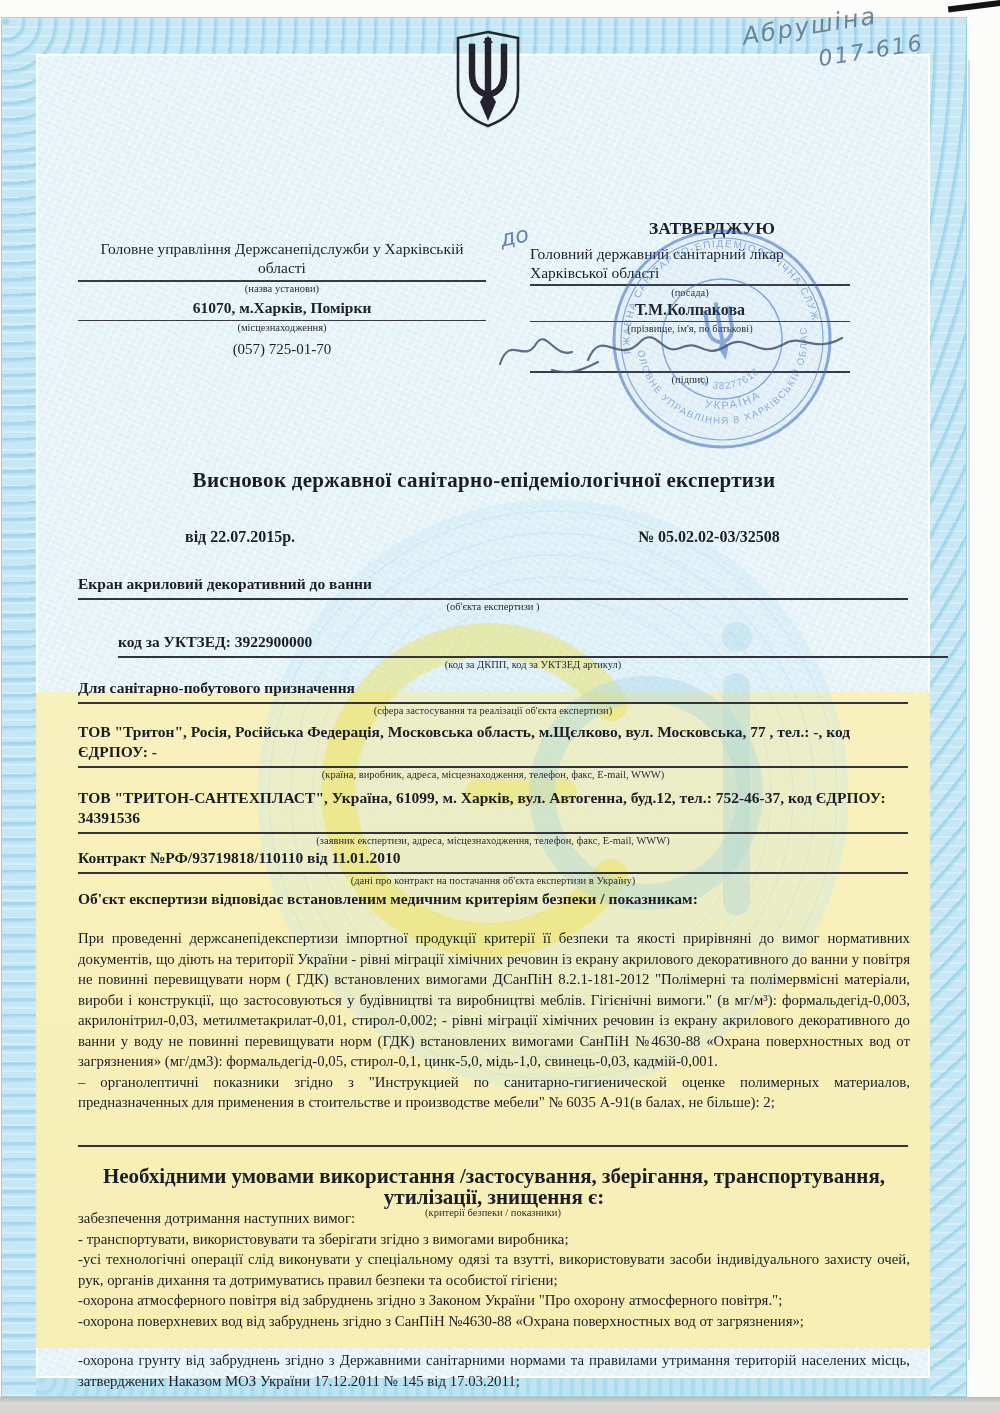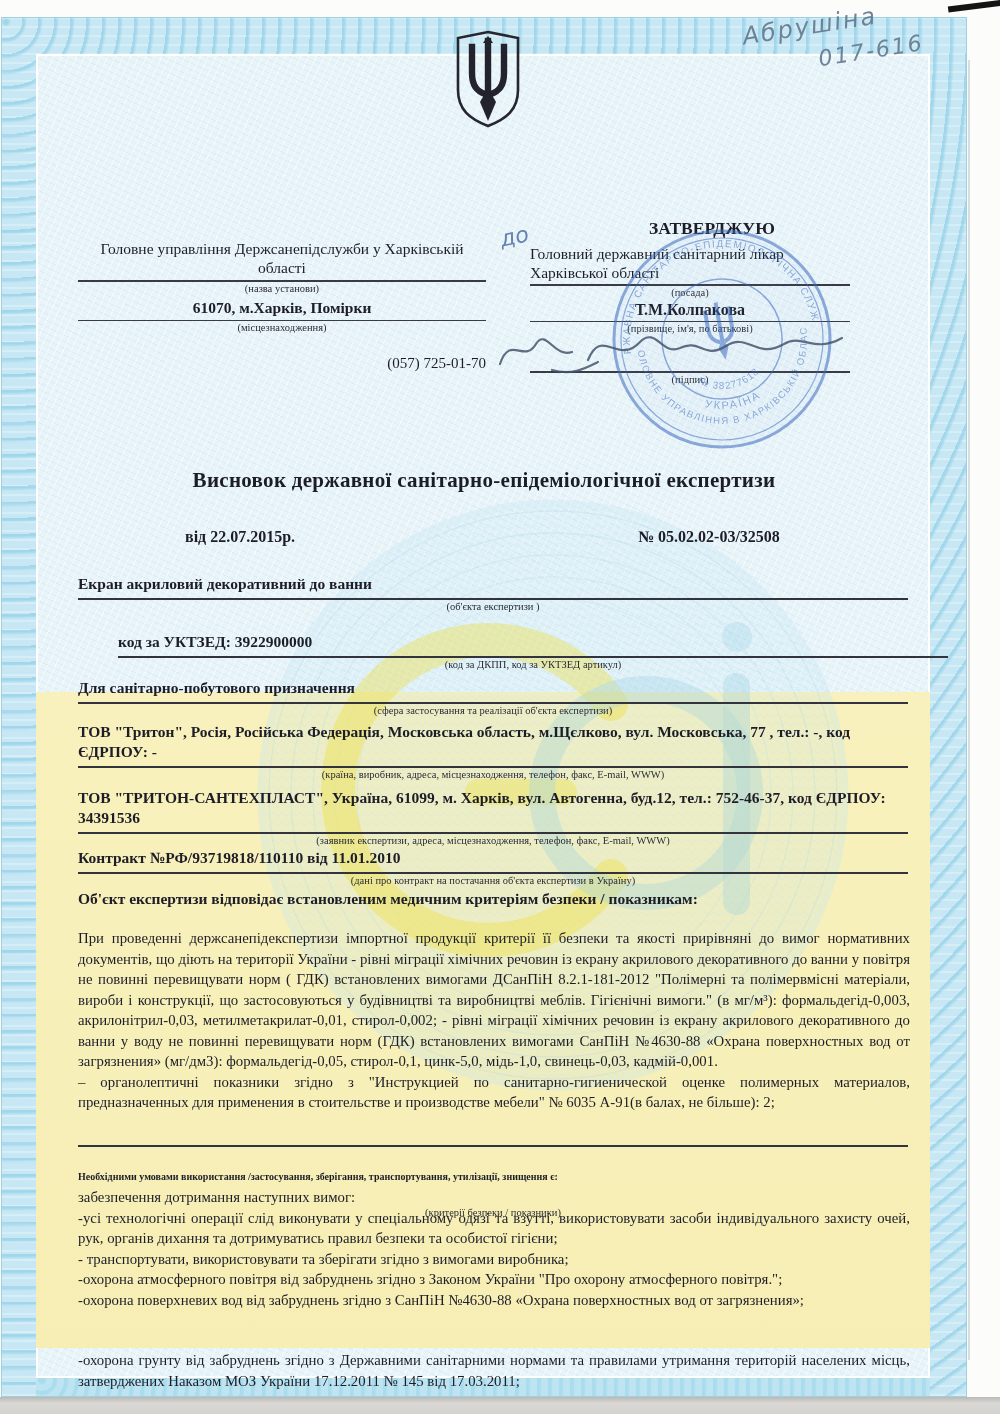--- a/index.html
+++ b/index.html
@@ -81,21 +81,21 @@
     </svg>
 
 
     <div class="abs z5" style="left:76px;top:221px;width:408px;">
       <div class="center" style="font-size:15.5px;line-height:19px;">Головне управління Держсанепідслужби у Харківській області</div>
       <div class="rule-thin" style="margin-top:3px;"></div>
       <div class="caption">(назва установи)</div>
       <div class="center bold" style="font-size:15.5px;margin-top:4px;">61070, м.Харків, Помірки</div>
       <div class="rule-thin" style="margin-top:3px;"></div>
       <div class="caption">(місцезнаходження)</div>
-      <div class="center" style="font-size:15px;margin-top:21px;text-align:right;">(057) 725-01-70</div>
+      <div class="center" style="font-size:15px;margin-top:7px;">(057) 725-01-70</div>
     </div>
 
     <div class="abs center bold z5" style="left:545px;top:200px;width:330px;font-size:17.5px;">ЗАТВЕРДЖУЮ</div>
     <div class="abs z5" style="left:528px;top:226px;width:320px;">
       <div style="font-size:15.5px;line-height:19px;">Головний державний санітарний лікар</div>
       <div style="font-size:15.5px;line-height:19px;">Харківської області</div>
       <div class="rule-thin" style="margin-top:2px;"></div>
       <div class="caption">(посада)</div>
       <div class="center bold" style="font-size:16px;margin-top:2px;">Т.М.Колпакова</div>
       <div class="rule-thin" style="margin-top:2px;"></div>
@@ -188,24 +188,24 @@
 
     <div class="abs bold z5" style="left:76px;top:872px;width:832px;font-size:15.5px;">Об'єкт експертизи  відповідає  встановленим  медичним критеріям безпеки / показникам:</div>
     <div class="abs z5" style="left:76px;top:894px;width:832px;margin-top:16px;">
       <div class="body-text">При проведенні держсанепідекспертизи імпортної продукції критерії її безпеки та якості прирівняні до вимог нормативних документів, що діють на території України - рівні міграції хімічних речовин із  екрану акрилового декоративного до ванни  у повітря не повинні перевищувати норм ( ГДК) встановлених вимогами ДСанПіН 8.2.1-181-2012 "Полімерні та полімервмісні матеріали, вироби і конструкції, що застосовуються у будівництві та виробництві меблів. Гігієнічні вимоги." (в мг/м³): формальдегід-0,003, акрилонітрил-0,03, метилметакрилат-0,01, стирол-0,002;   - рівні міграції хімічних речовин із   екрану акрилового декоративного до ванни у воду не повинні перевищувати норм  (ГДК) встановлених вимогами СанПіН №4630-88 «Охрана поверхностных вод от загрязнения» (мг/дм3): формальдегід-0,05, стирол-0,1, цинк-5,0, мідь-1,0, свинець-0,03, кадмій-0,001.</div>
       <div class="body-text">– органолептичні показники згідно з  "Инструкцией по санитарно-гигиенической оценке полимерных материалов, предназначенных для применения в стоительстве и производстве мебели" № 6035 А-91(в балах, не більше): 2;</div>
     </div>
     <div class="abs rule z5" style="left:76px;top:1127px;width:830px;"></div>
     <div class="abs caption z5" style="left:76px;top:1188px;width:830px;">(критерії безпеки / показники)</div>
 
     <div class="abs z5" style="left:76px;top:1148px;width:832px;">
-      <div class="bold" style="font-size:10px;line-height:21px;">Необхідними умовами  використання /застосування, зберігання, транспортування, утилізації, знищення є:</div>
+      <div class="bold" style="font-size:21px;line-height:21px;text-align:center;">Необхідними умовами  використання /застосування, зберігання, транспортування, утилізації, знищення є:</div>
       <div class="body-text">забезпечення дотримання наступних вимог:</div>
+      <div class="body-text">- транспортувати, використовувати та зберігати згідно з вимогами виробника;</div>
       <div class="body-text">-усі технологічні операції слід виконувати у спеціальному одязі та взутті, використовувати засоби індивідуального захисту очей, рук, органів дихання та дотримуватись правил безпеки та особистої гігієни;</div>
-      <div class="body-text">- транспортувати, використовувати та зберігати згідно з вимогами виробника;</div>
       <div class="body-text">-охорона атмосферного повітря від забруднень згідно з Законом України "Про охорону атмосферного повітря.";</div>
       <div class="body-text">-охорона поверхневих вод від забруднень згідно з СанПіН №4630-88 «Охрана поверхностных вод от загрязнения»;</div>
     </div>
     <div class="abs body-text z5" style="left:76px;top:1332px;width:832px;">-охорона грунту від забруднень згідно з  Державними санітарними нормами та правилами утримання територій населених місць, затверджених Наказом МОЗ України 17.12.2011 № 145  від 17.03.2011;</div>
 
     <div class="wave-band"></div>
   </div>
 
   <div class="abs note" style="left:742px;top:12px;transform:rotate(-9deg);font-size:24px;letter-spacing:2px;z-index:9;">Абрушіна</div>
   <div class="abs note" style="left:818px;top:38px;transform:rotate(-9deg);font-size:22px;letter-spacing:2px;z-index:9;">017-616</div>

